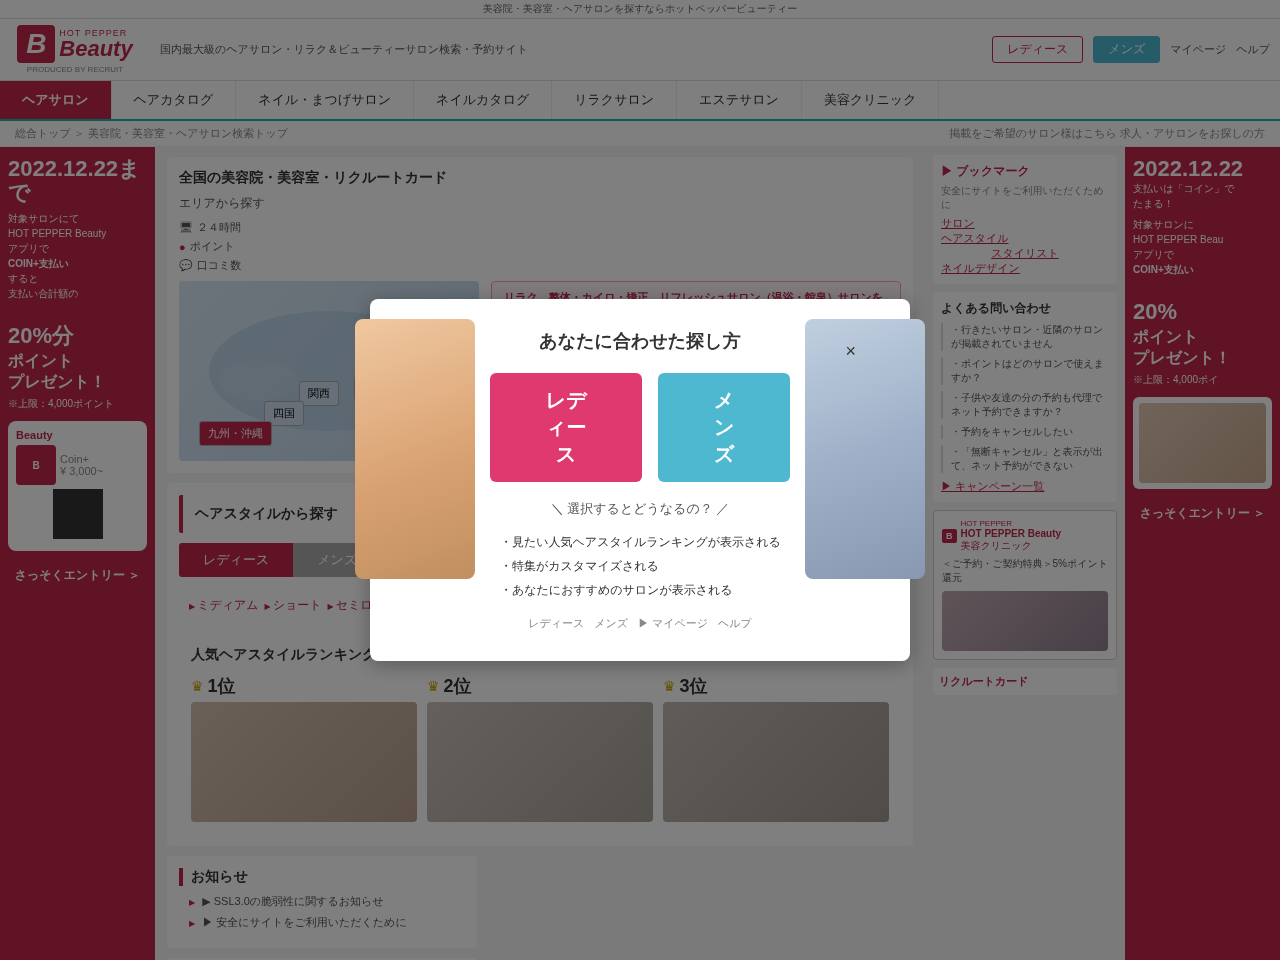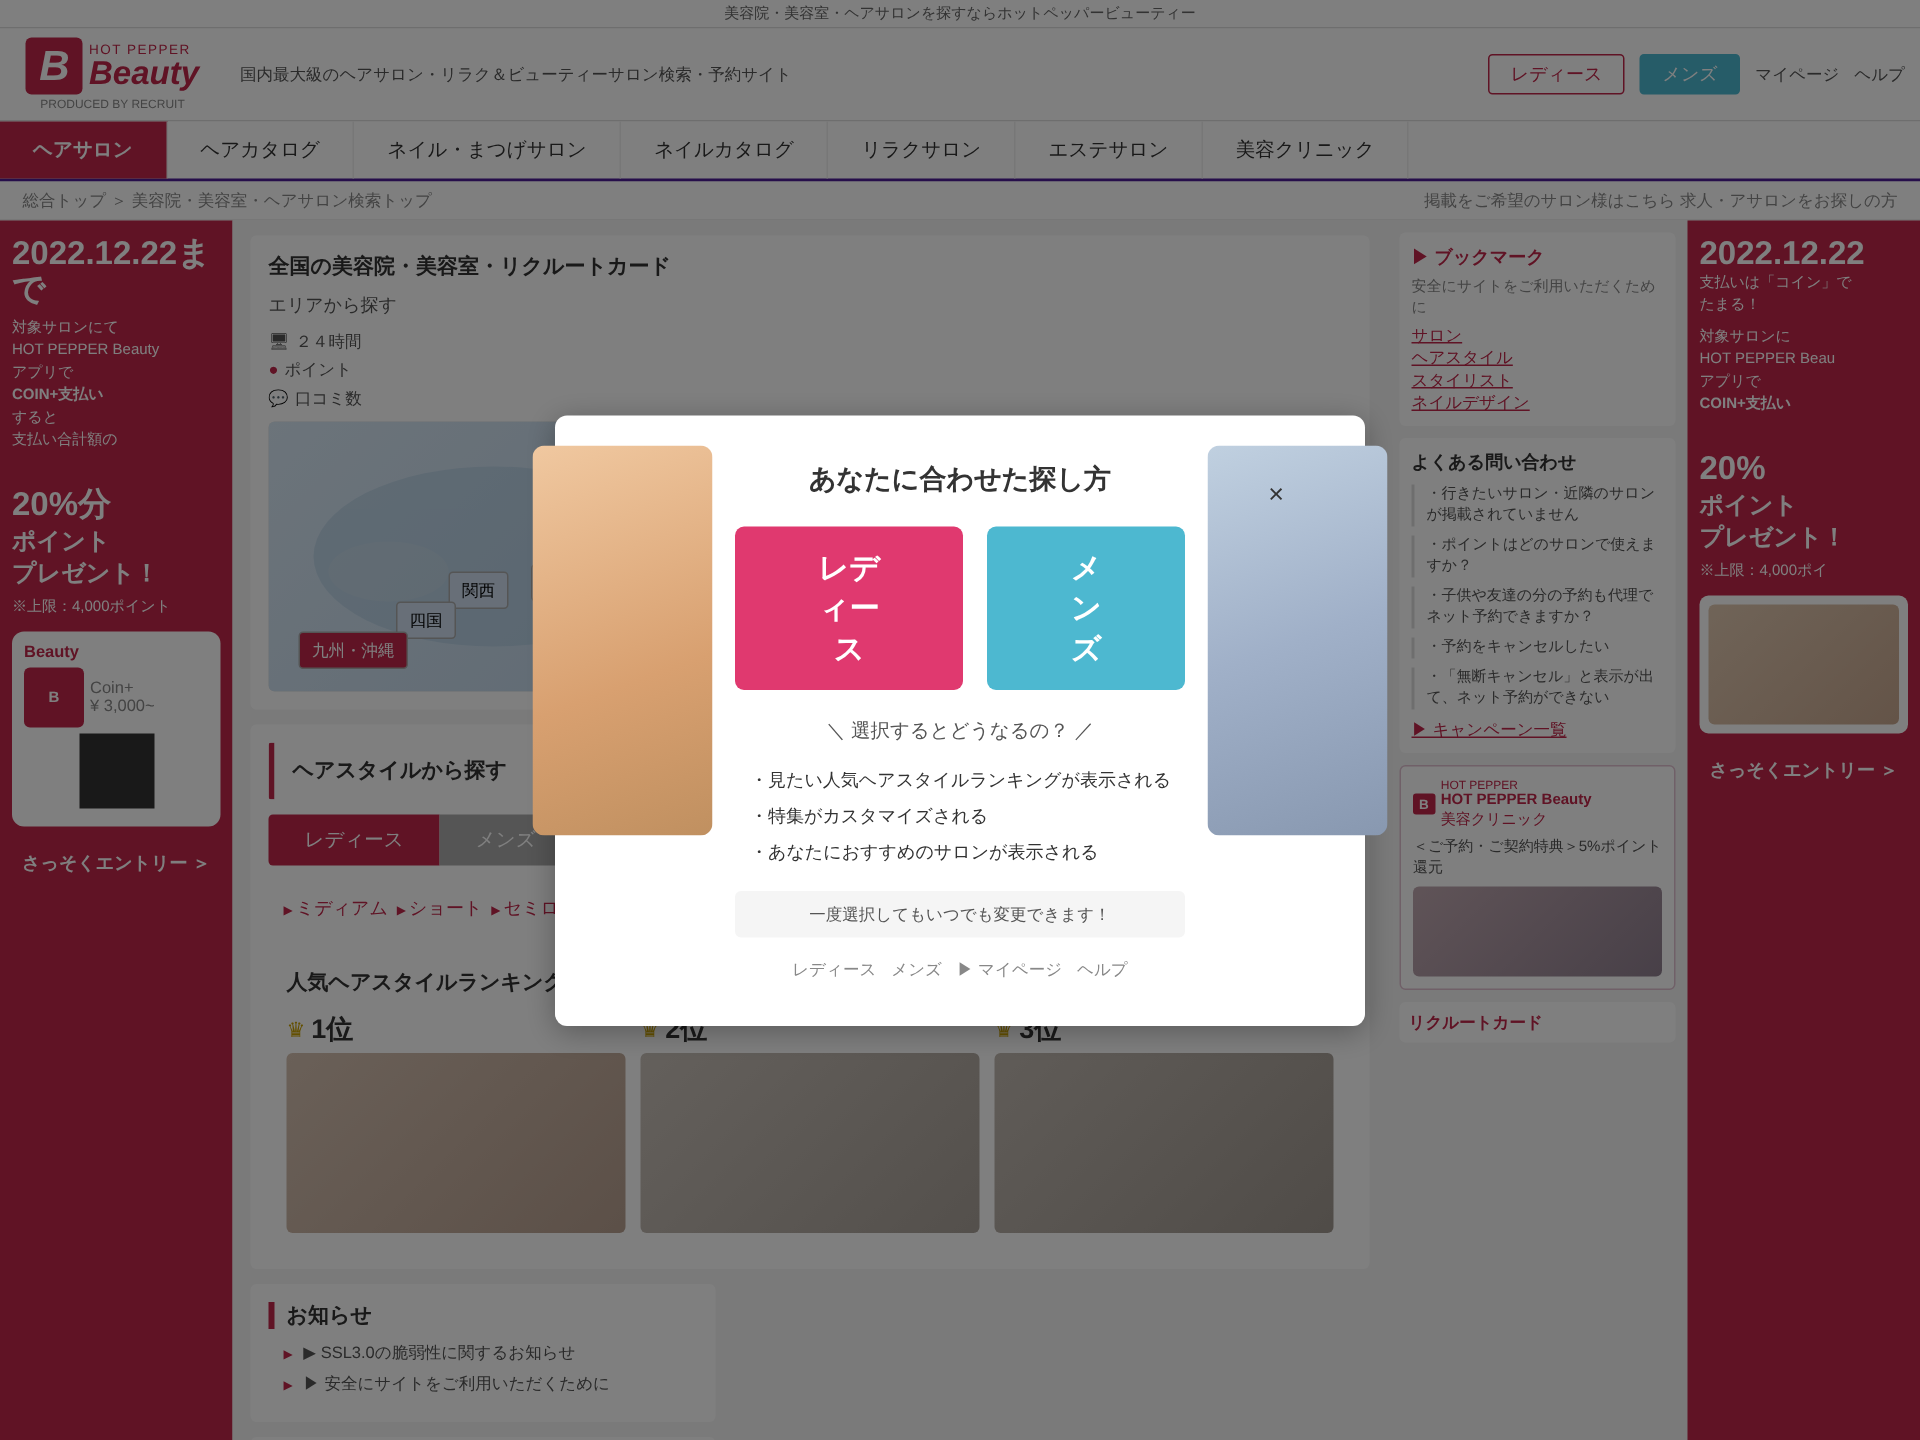--- a/index.html
+++ b/index.html
@@ -17,21 +17,21 @@
     .logo-hot-pepper { font-size: 9px; color: #c0274a; letter-spacing: 1px; }
     .logo-beauty { font-size: 22px; color: #c0274a; font-style: italic; font-weight: bold; line-height: 1; }
     .logo-recruit { font-size: 8px; color: #888; margin-top: 2px; }
     .header-catch { flex: 1; font-size: 11px; color: #555; padding-left: 20px; }
     .header-right { display: flex; align-items: center; gap: 10px; }
     .header-btn { background: #fff; border: 1px solid #c0274a; color: #c0274a; padding: 4px 14px; border-radius: 3px; font-size: 12px; cursor: pointer; }
     .header-btn.mens { background: #4db8d0; border-color: #4db8d0; color: #fff; }
     .header-link { color: #555; font-size: 11px; text-decoration: none; }
 
     
-    .nav-bar { background: #fff; display: flex; border-bottom: 2px solid #4c1d95; }
+    .nav-bar { background: #fff; display: flex; border-bottom: 2px solid #14b8a6; }
     .nav-item { padding: 10px 22px; font-size: 13px; color: #333; cursor: pointer; border-right: 1px solid #eee; }
     .nav-item.active { background: #c0274a; color: #fff; font-weight: bold; }
 
     
     .breadcrumb { background: #fff; padding: 5px 15px; font-size: 11px; color: #888; border-bottom: 1px solid #eee; display: flex; justify-content: space-between; }
 
     
     .main-wrapper { display: flex; width: 1280px; position: relative; }
 
     
@@ -324,21 +324,21 @@
     </div>
   </div>
 
   <div class="right-sidebar">
 
     <div class="bookmark-section">
       <div class="bookmark-title">▶ ブックマーク</div>
       <div class="bookmark-text">安全にサイトをご利用いただくために</div>
       <a href="#" style="color:#c0274a;font-size:11px;display:block;">サロン</a>
       <a href="#" style="color:#c0274a;font-size:11px;display:block;">ヘアスタイル</a>
-      <a href="#" style="color:#c0274a;font-size:11px;display:block;">スタイリスト</a>
+      <a href="#" style="color:#c0274a;font-size:11px;display:block;text-align:center;">スタイリスト</a>
       <a href="#" style="color:#c0274a;font-size:11px;display:block;">ネイルデザイン</a>
     </div>
 
     <div class="sidebar-faq">
       <div class="sidebar-faq-title">よくある問い合わせ</div>
       <div class="sidebar-faq-item">・行きたいサロン・近隣のサロンが掲載されていません</div>
       <div class="sidebar-faq-item">・ポイントはどのサロンで使えますか？</div>
       <div class="sidebar-faq-item">・子供や友達の分の予約も代理でネット予約できますか？</div>
       <div class="sidebar-faq-item">・予約をキャンセルしたい</div>
       <div class="sidebar-faq-item">・「無断キャンセル」と表示が出て、ネット予約ができない</div>
@@ -405,21 +405,20 @@
       <div class="modal-buttons">
         <button class="modal-btn-ladies">レディース</button>
         <button class="modal-btn-mens">メンズ</button>
       </div>
       <div class="modal-subtitle">＼ 選択するとどうなるの？ ／</div>
       <div class="modal-bullets">
         <div>・見たい人気ヘアスタイルランキングが表示される</div>
         <div>・特集がカスタマイズされる</div>
         <div>・あなたにおすすめのサロンが表示される</div>
       </div>
-      <div class="modal-note-box">一度選択してもいつでも変更できます！</div>
       <div class="modal-footer-links">
         <a href="#">レディース</a>
         <a href="#">メンズ</a>
         <a href="#">▶ マイページ</a>
         <a href="#">ヘルプ</a>
       </div>
     </div>
   </div>
 </div>
 

